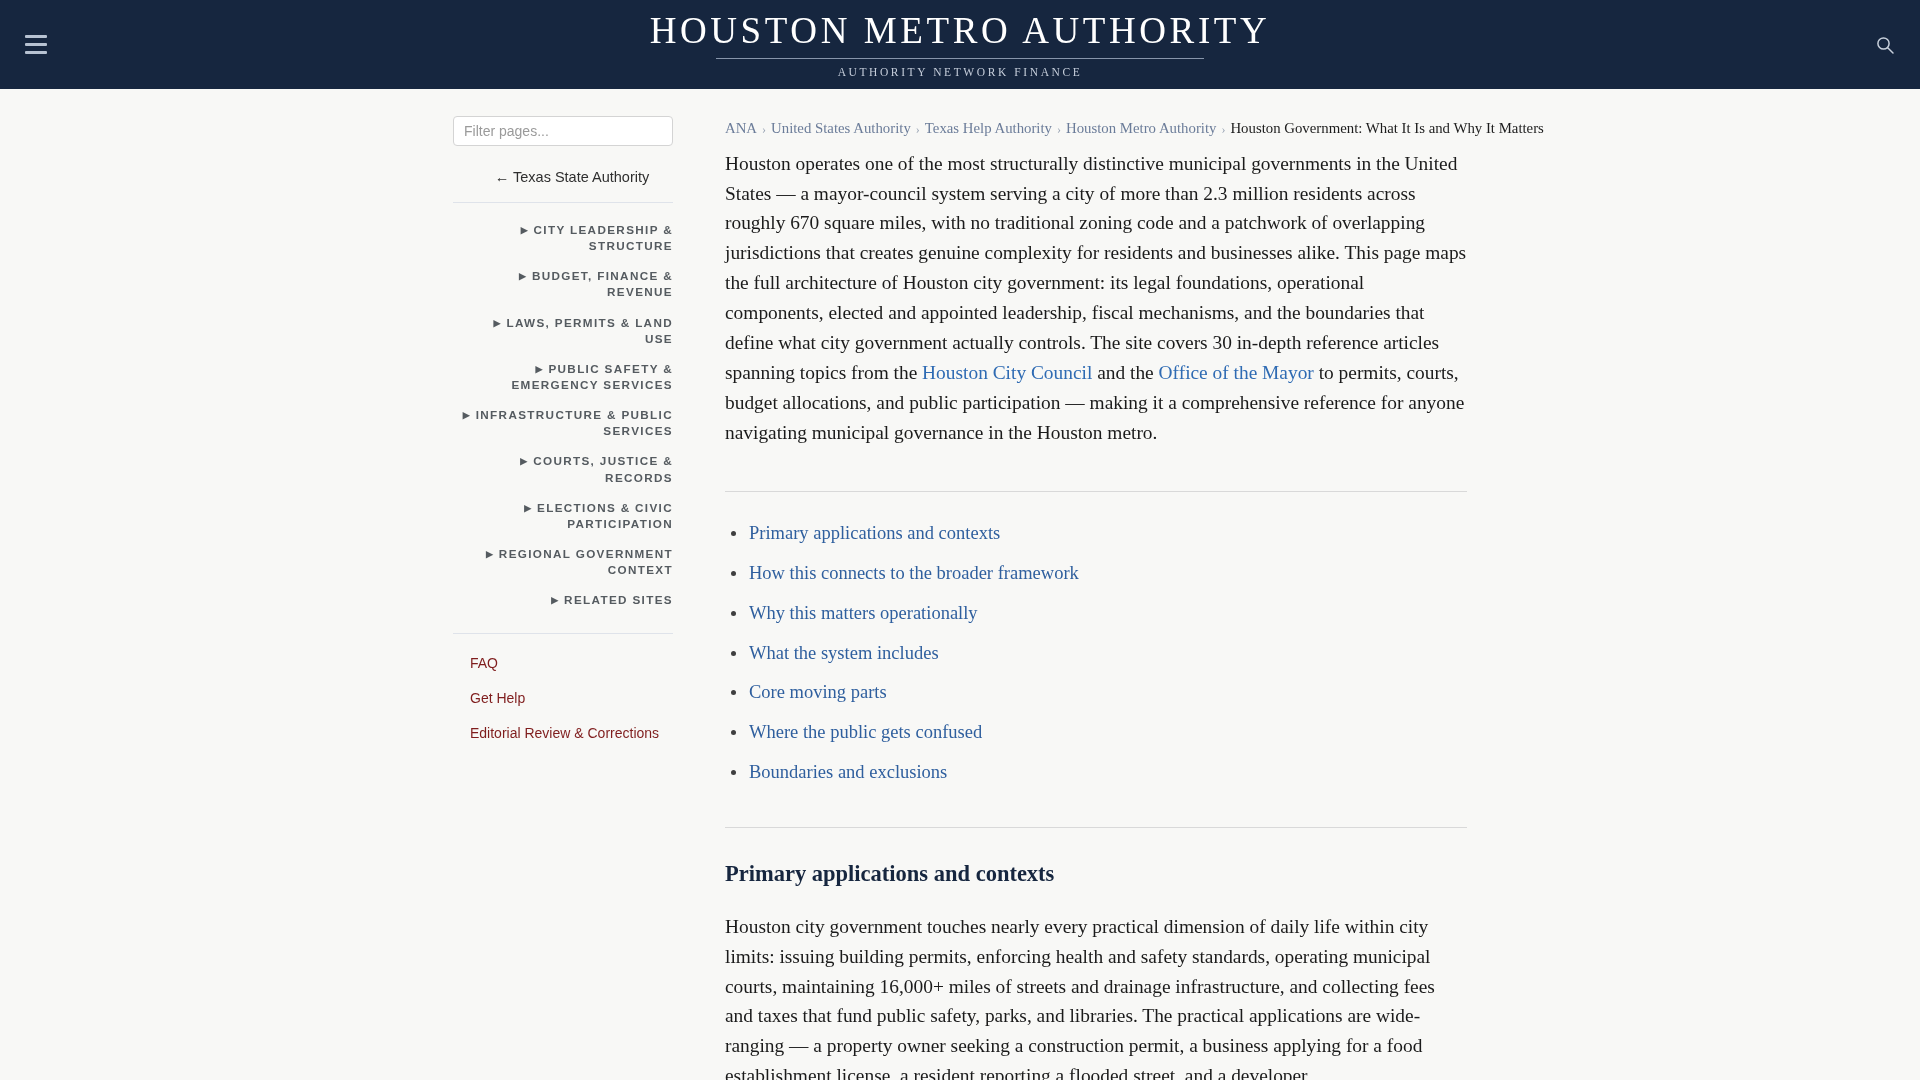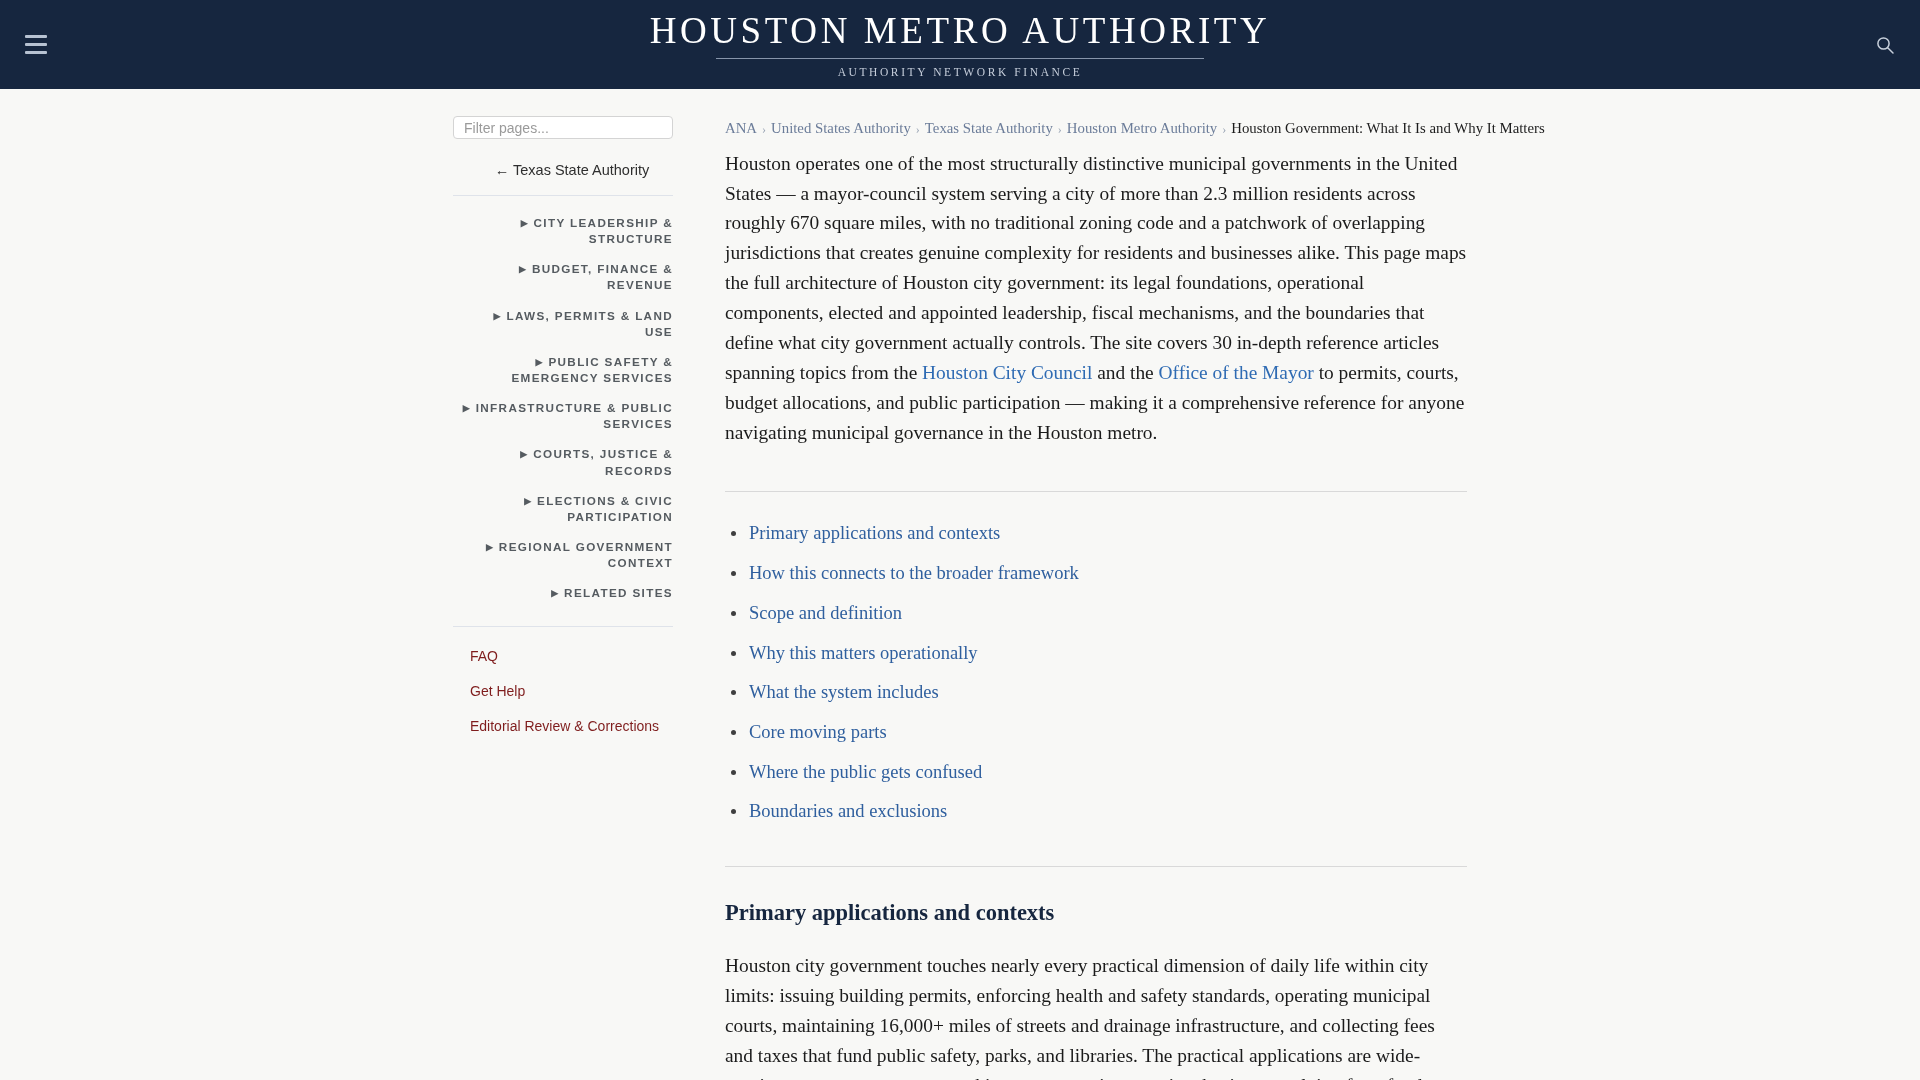--- a/index.html
+++ b/index.html
@@ -79,21 +79,21 @@
   
   .sidebar {
     width: 220px;
     margin-left: 453px;
     padding-top: 27px;
     flex: 0 0 220px;
   }
   .filter-input {
     display: block;
     width: 220px;
-    height: 23px;
+    height: 30px;
     padding: 4px 10px;
     border: 1px solid #d4d4d4;
     border-radius: 4px;
     background: #ffffff;
     font-family: "Liberation Sans", sans-serif;
     font-size: 14px;
     color: #333;
     outline: none;
   }
   .filter-input::placeholder { color: #9a9a9a; }
@@ -293,31 +293,30 @@
     <nav class="footer-links">
       <a class="footer-link" href="#">FAQ</a>
       <a class="footer-link" href="#">Get Help</a>
       <a class="footer-link" href="#">Editorial Review &amp; Corrections</a>
     </nav>
   </aside>
 
   <main class="content">
 
     <div class="breadcrumb">
-      <a href="#">ANA</a><span class="sep">›</span><a href="#">United States Authority</a><span class="sep">›</span><a href="#">Texas State Authority</a><span class="sep">›</span><a href="#">Houston Metro Authority</a><span class="sep">›</span><span class="current">Houston Government: What It Is and Why It Matters</span>
+      <a href="#">ANA</a><span class="sep">›</span><a href="#">United States Authority</a><span class="sep">›</span><a href="#">Texas Help Authority</a><span class="sep">›</span><a href="#">Houston Metro Authority</a><span class="sep">›</span><span class="current">Houston Government: What It Is and Why It Matters</span>
     </div>
 
     <p class="intro"><span>Houston operates one of the most structurally distinctive municipal governments in the United States — a mayor-council system serving a city of more than 2.3 million residents across roughly 670 square miles, with no traditional zoning code and a patchwork of overlapping jurisdictions that creates genuine complexity for residents and businesses alike. This page maps the full architecture of Houston city government: its legal foundations, operational components, elected and appointed leadership, fiscal mechanisms, and the boundaries that define what city government actually controls. The site covers 30 in-depth reference articles spanning topics from the </span><a href="#">Houston City Council</a><span> and the </span><a href="#">Office of the Mayor</a><span> to permits, courts, budget allocations, and public participation — making it a comprehensive reference for anyone navigating municipal governance in the Houston metro.</span></p>
 
     <hr class="hr-rule">
 
     <ul class="toc">
       <li><a href="#">Primary applications and contexts</a></li>
       <li><a href="#">How this connects to the broader framework</a></li>
-      <li><a href="#">Scope and definition</a></li>
       <li><a href="#">Why this matters operationally</a></li>
       <li><a href="#">What the system includes</a></li>
       <li><a href="#">Core moving parts</a></li>
       <li><a href="#">Where the public gets confused</a></li>
       <li><a href="#">Boundaries and exclusions</a></li>
     </ul>
 
     <hr class="hr-rule">
 
     <h2 class="section-title">Primary applications and contexts</h2>

